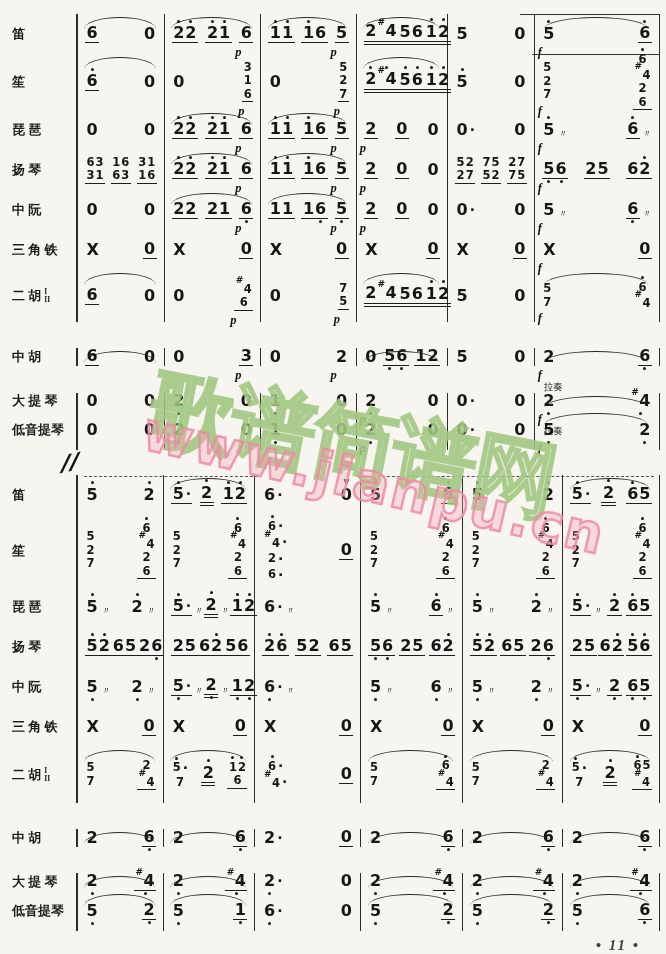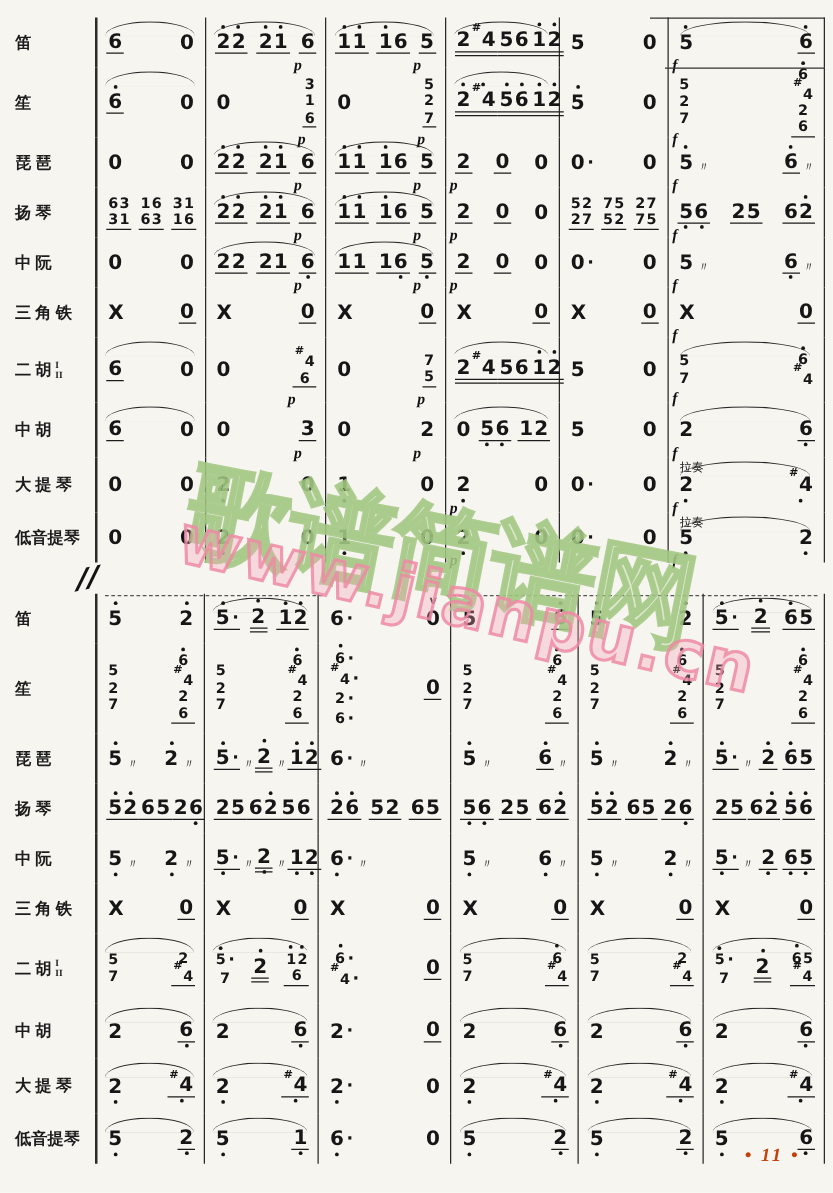--- a/index.html
+++ b/index.html
@@ -3,21 +3,21 @@
 <meta charset="utf-8">
 <style>
   html,body{margin:0;padding:0;}
   .sheet{position:relative;width:666px;height:954px;background:#f6f5ef;overflow:hidden;
          font-family:"DejaVu Sans",sans-serif;}
   .score{position:relative;padding-top:14px;z-index:1;}
   .system{position:relative;}
   .row{display:flex;align-items:stretch;height:40px;position:relative;}
   .r-sheng{height:56px;}
   .r-erhu{height:52px;}
-  .r-zhonghu,.r-datiqin{height:44px;}
+  .r-zhonghu,.r-datiqin{height:44px;align-items:flex-end;}
   #sys2 .r-sheng{height:72px;}
   #sys2 .r-erhu{height:56px;}
   .label{width:76px;box-sizing:border-box;padding-left:12px;display:flex;align-items:center;
          font-family:"Liberation Serif",serif;font-size:13px;font-weight:600;color:#1c1c1c;white-space:pre;}
   .suffix{display:inline-flex;flex-direction:column;font-size:7.5px;line-height:1.1;margin-left:3px;font-weight:700;}
   .music{flex:1;display:flex;position:relative;border-left:2.6px solid #2b2b2b;margin-right:6px;}
   .measure{position:relative;display:flex;align-items:center;justify-content:space-between;
            padding:0 7px;box-sizing:border-box;border-right:1.3px solid #2b2b2b;}
   .cell{position:relative;display:inline-flex;align-items:center;}
   .notes{display:inline-flex;align-items:center;padding:0 1px 1px 1px;}
@@ -40,22 +40,22 @@
   .tie-dash{position:absolute;top:1px;border-top:1.4px dashed #555;height:0;}
   .tie-solid{position:absolute;top:0;border-top:1.5px solid #333;height:0;}
   .caesura{position:relative;margin:3px 0 5px 58px;width:34px;height:17px;transform:rotate(-12deg);}
   .caesura span{display:inline-block;width:2.6px;height:17px;background:#141414;transform:skewX(-38deg);margin-left:6px;}
   .wm1{position:absolute;left:148px;top:388px;z-index:3;transform:rotate(11deg);pointer-events:none;
        font-size:84px;font-weight:700;letter-spacing:-2px;white-space:nowrap;
        color:rgba(175,207,145,0.36);-webkit-text-stroke:2.5px rgba(160,198,128,0.85);}
   .wm2{position:absolute;left:138px;top:452px;z-index:3;transform:rotate(13deg);pointer-events:none;
        font-size:54px;font-weight:800;letter-spacing:2px;white-space:nowrap;font-family:"DejaVu Sans",sans-serif;
        color:rgba(245,162,182,0.33);-webkit-text-stroke:2.5px rgba(238,138,164,0.85);}
-  .pagenum{position:absolute;right:26px;bottom:20px;z-index:2;
-           font:italic 700 15px "Liberation Serif",serif;color:#c2410c;letter-spacing:2px;}
+  .pagenum{position:absolute;right:26px;bottom:0;z-index:2;
+           font:italic 700 15px "Liberation Serif",serif;color:#404040;letter-spacing:2px;}
 </style>
 </head>
 <body>
 
 <div class="sheet">
   <div class="score" id="score">
       <div class="system" id="sys1">
         <div class="row r-di">
           <div class="label"><span class="ltext">笛</span></div>
           <div class="music">

